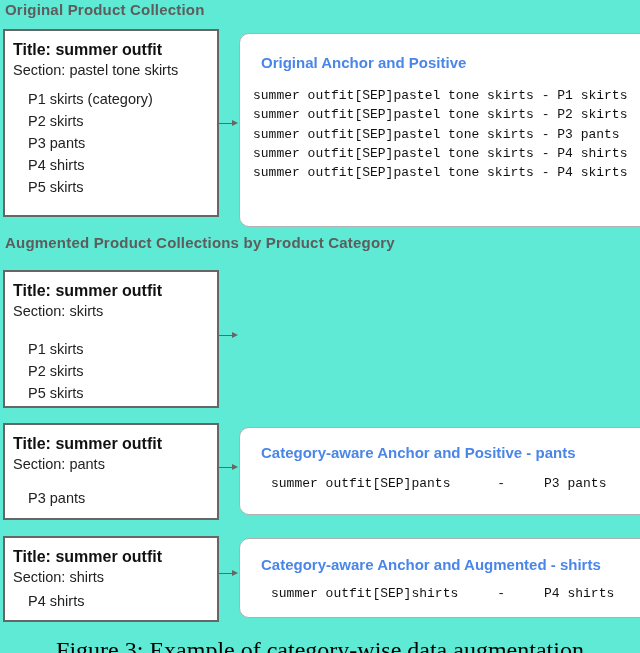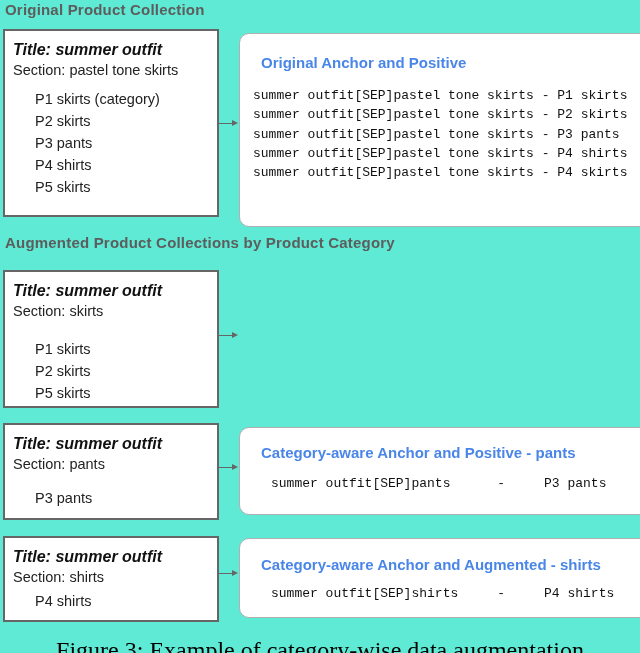--- a/index.html
+++ b/index.html
@@ -29,36 +29,35 @@
     border: 2px solid #666666;
     background: #ffffff;
     padding: 9px 8px 0 8px;
   }
   .colbox .title {
     font-weight: bold;
     font-size: 16px;
     color: #111111;
     line-height: 19px;
     white-space: nowrap;
-    font-style: italic;
   }
   .colbox .section {
     font-size: 14.5px;
     color: #222222;
     line-height: 17px;
     margin-top: 3px;
     white-space: nowrap;
   }
   .products {
     padding-left: 15px;
     font-size: 14.5px;
     color: #222222;
     line-height: 22px;
   }
-  .products div { white-space: nowrap; margin-left: 7px; }
+  .products div { white-space: nowrap; }
   
   .outbox {
     position: absolute;
     left: 239px;
     width: 448px;
     box-sizing: border-box;
     border: 1.5px solid #b0b0b0;
     border-radius: 10px;
     background: #ffffff;
   }

